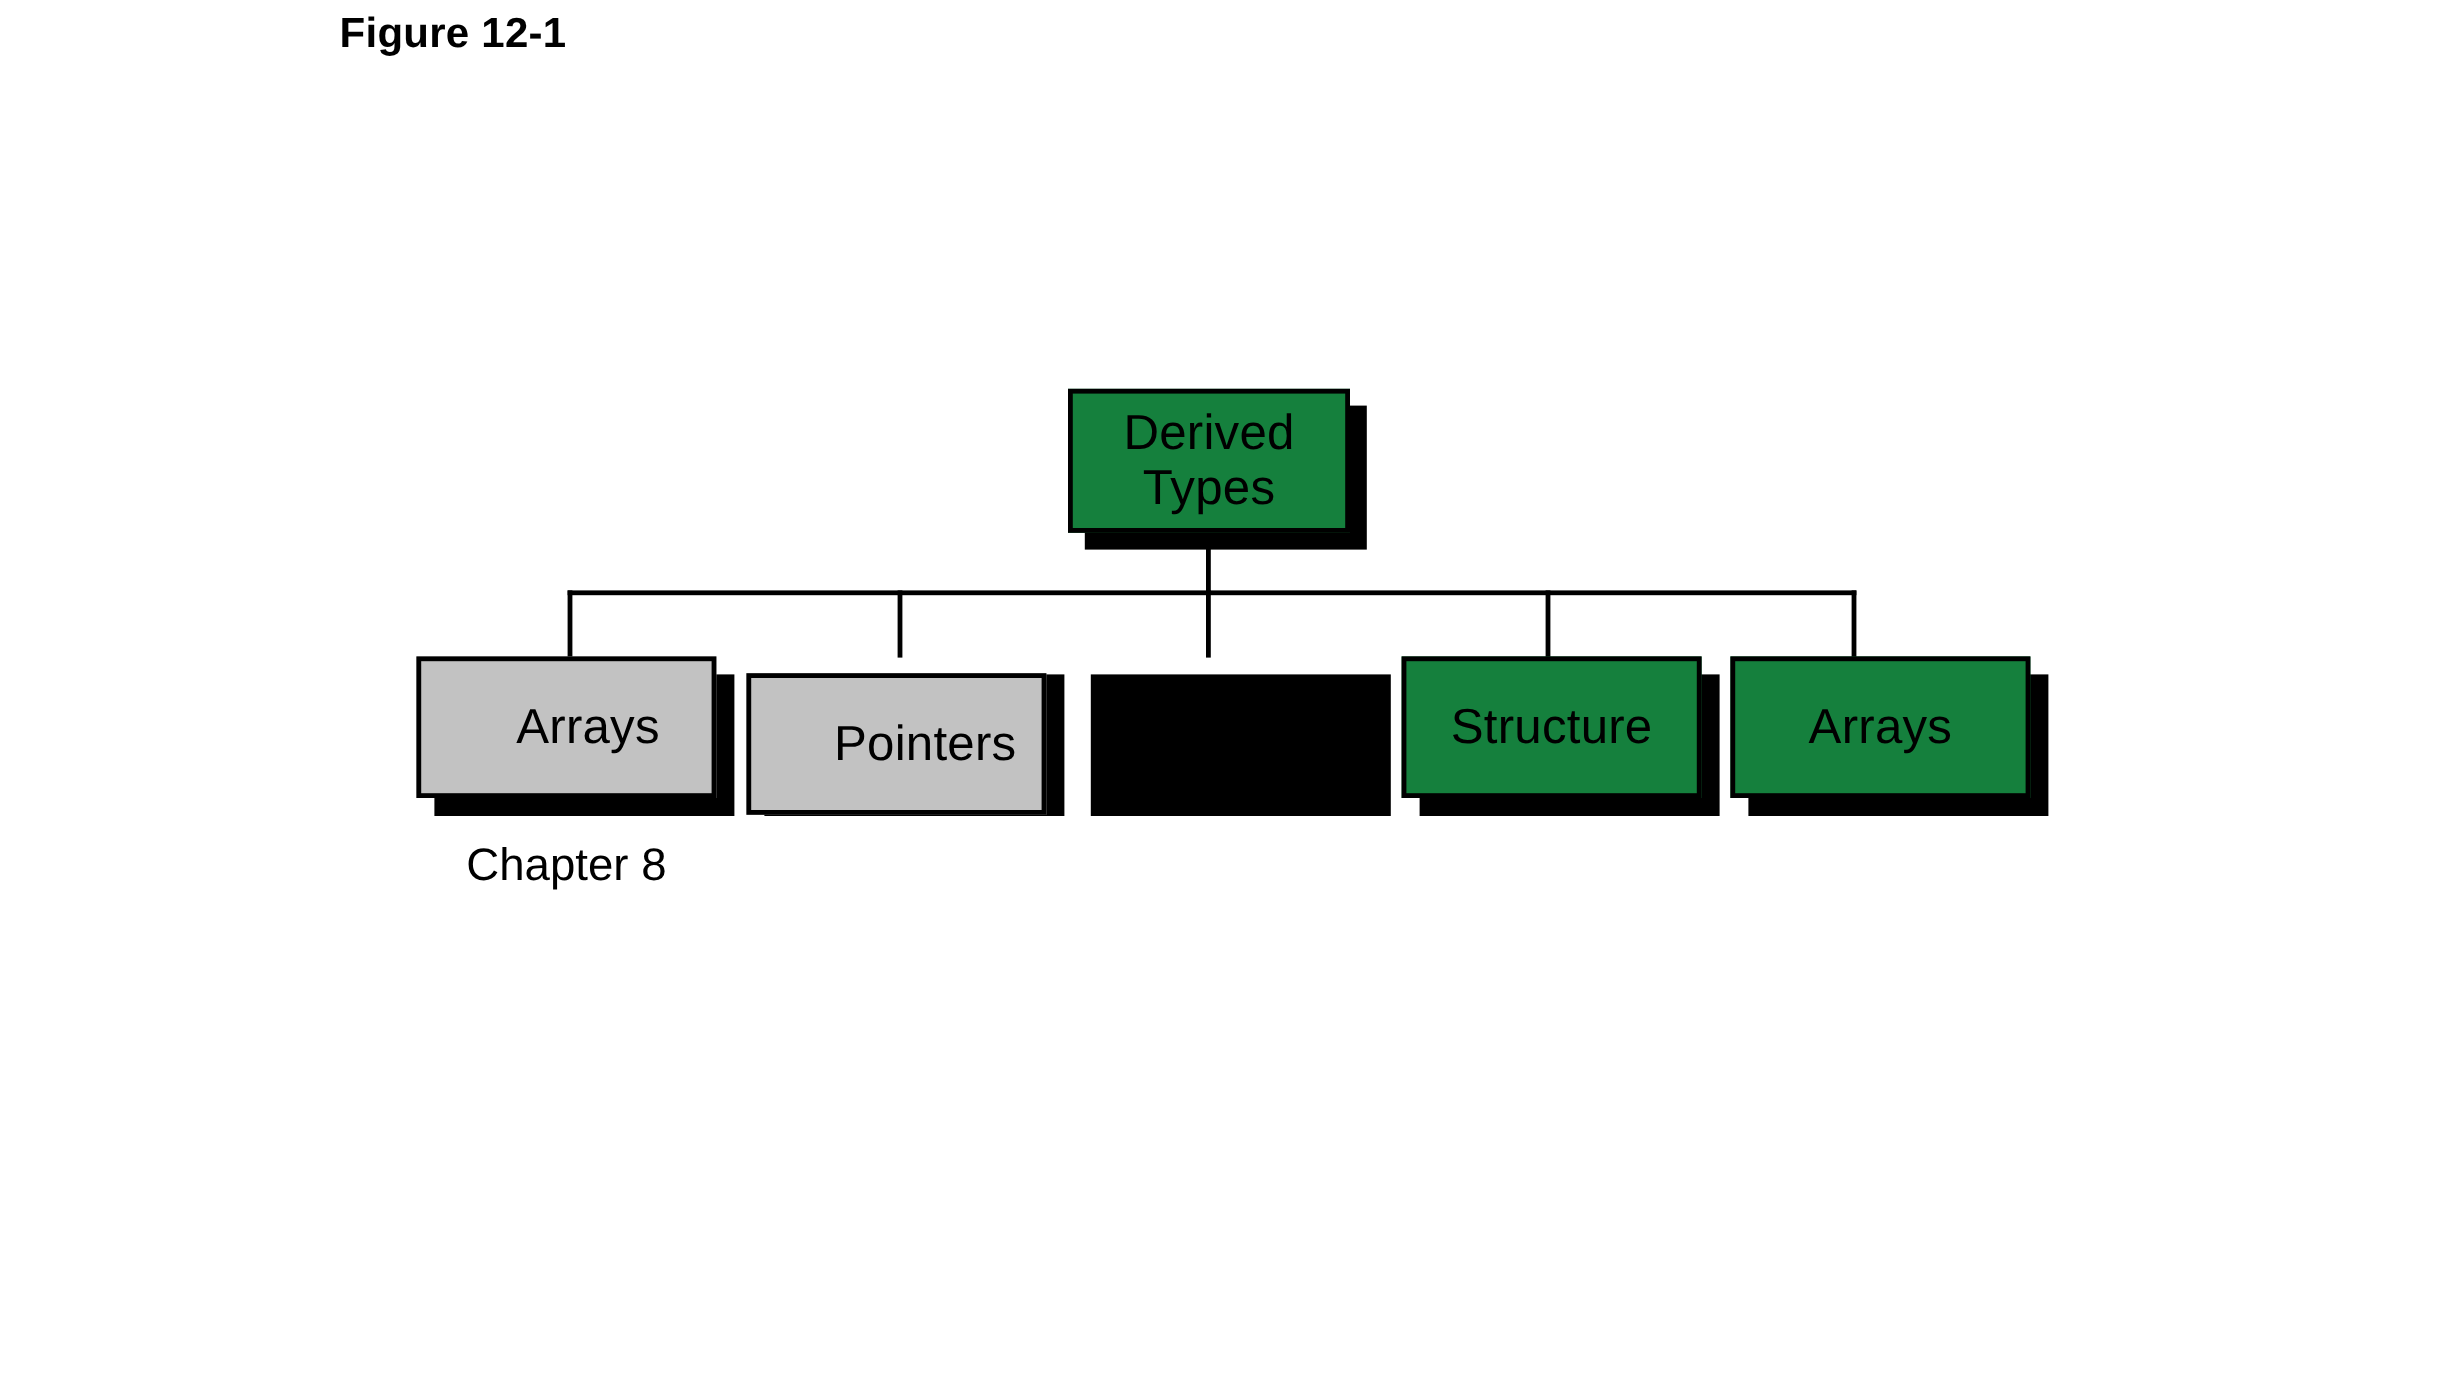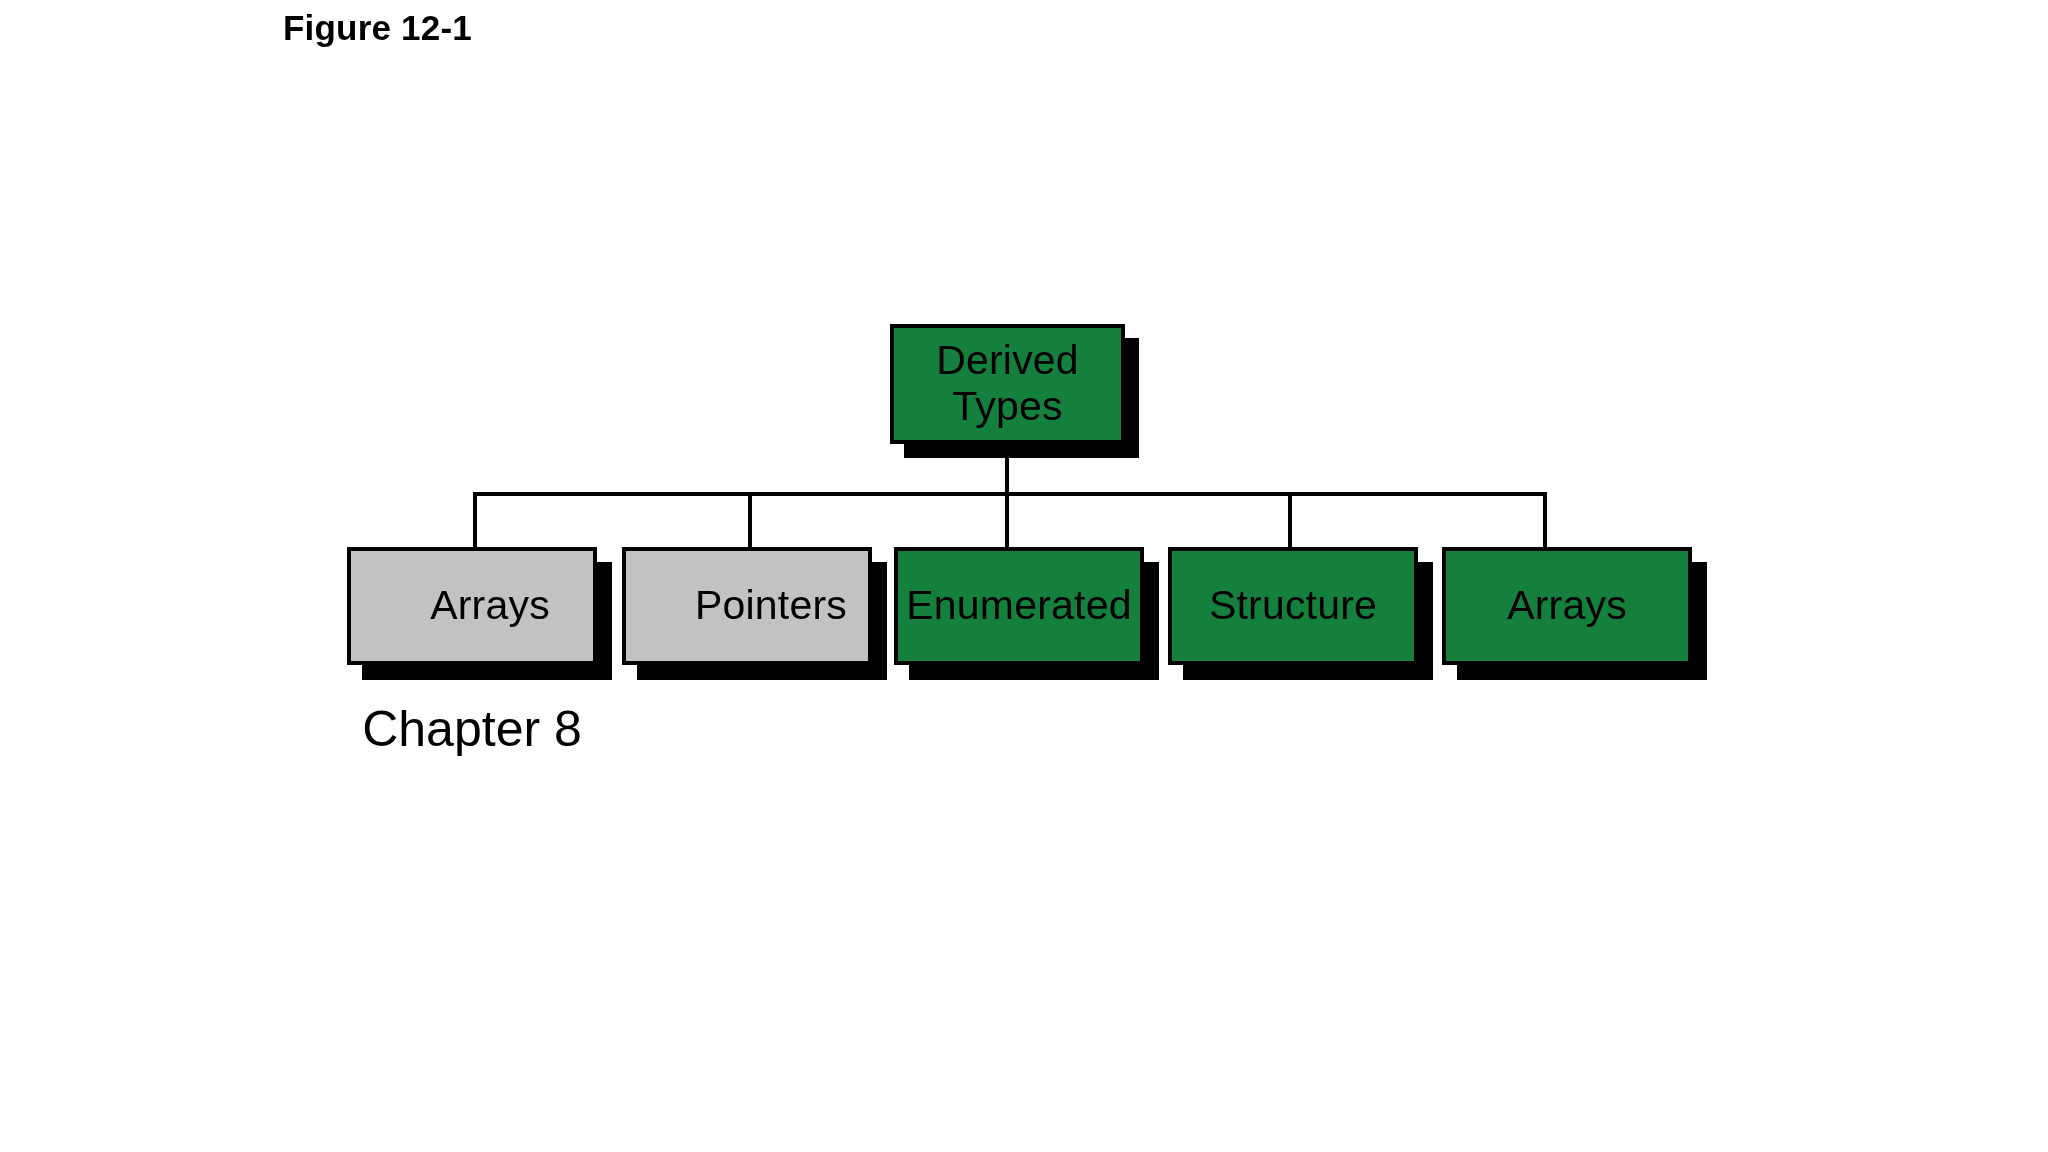--- a/index.html
+++ b/index.html
@@ -66,21 +66,21 @@
   }
 
   .node-label {
     font-size: 41px;
     white-space: pre-line;
     letter-spacing: 0.2px;
   }
 
   .caption {
     position: absolute;
-    font-size: 50px;
+    font-size: 38px;
     text-align: center;
     white-space: nowrap;
     z-index: 4;
   }
 </style>
 </head>
 <body>
 
 <div id="figure-title">Figure 12-1</div>
 
@@ -106,28 +106,25 @@
 
   <div class="conn conn-v" style="left:1543px; top:492px; height:56px;"></div>
 
   <div class="node-shadow" style="left:362px; top:562px; width:250px; height:118px;"></div>
   <div class="node gray" style="left:347px; top:547px; width:250px; height:118px;padding-left:36px;">
     <span class="node-label">Arrays</span>
   </div>
   <div class="caption" style="left:347px; top:700px; width:250px;">Chapter 8</div>
 
   <div class="node-shadow" style="left:637px; top:562px; width:250px; height:118px;"></div>
-  <div class="node gray" style="left:622px; top:547px; width:250px; height:118px;padding-left:48px;">
+  <div class="node gray" style="left:622px; top:561px; width:250px; height:118px;padding-left:48px;">
     <span class="node-label">Pointers</span>
   </div>
 
   <div class="node-shadow" style="left:909px; top:562px; width:250px; height:118px;"></div>
-  <div class="node" style="left:894px; top:547px; width:250px; height:118px;">
-    <span class="node-label">Enumerated</span>
-  </div>
 
   <div class="node-shadow" style="left:1183px; top:562px; width:250px; height:118px;"></div>
   <div class="node" style="left:1168px; top:547px; width:250px; height:118px;">
     <span class="node-label">Structure</span>
   </div>
 
   <div class="node-shadow" style="left:1457px; top:562px; width:250px; height:118px;"></div>
   <div class="node" style="left:1442px; top:547px; width:250px; height:118px;">
     <span class="node-label">Arrays</span>
   </div>

